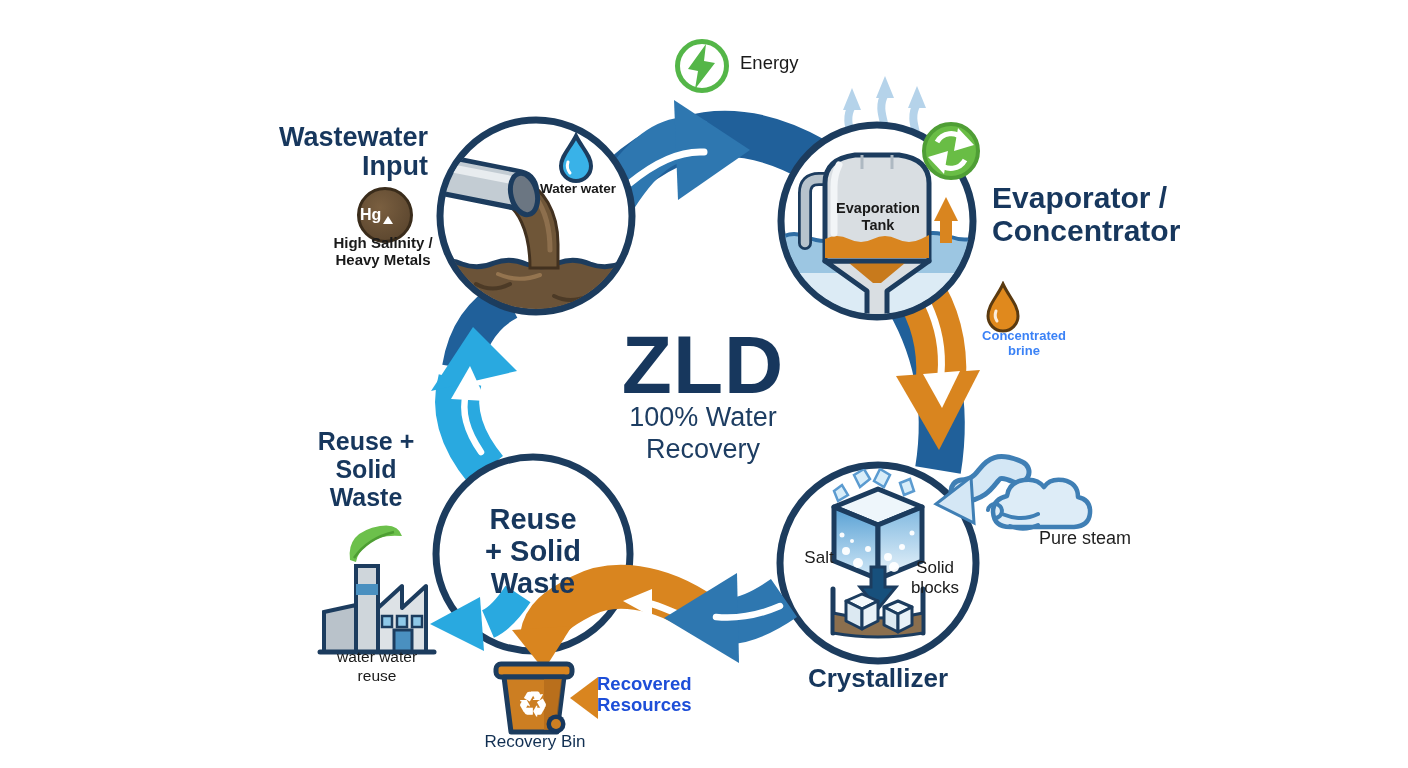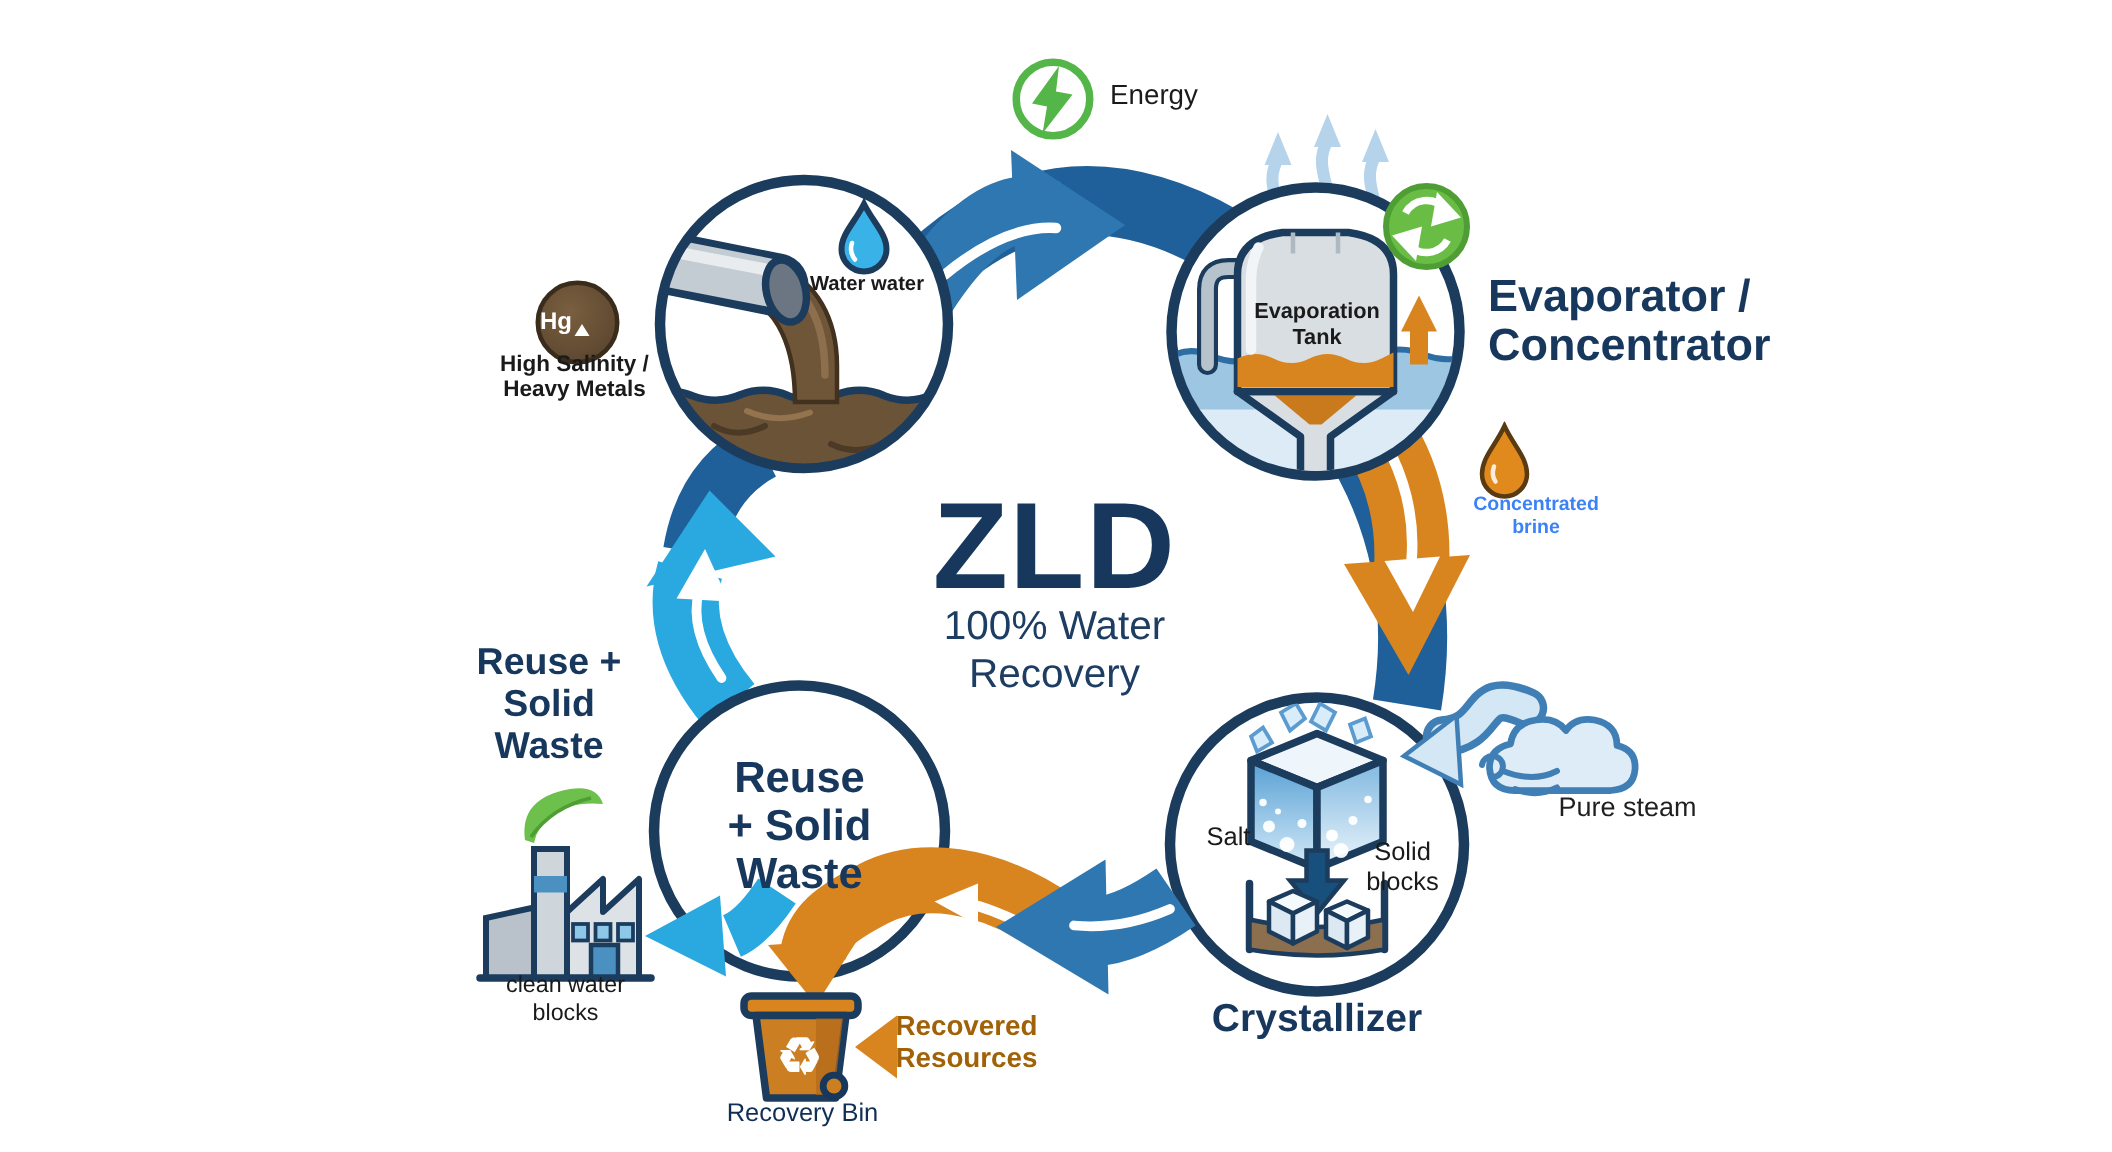--- a/index.html
+++ b/index.html
@@ -231,20 +231,21 @@
 
   <svg class="layer z4" style="left:482px;top:654px" width="100" height="86" viewBox="0 0 100 86">
     <rect x="14" y="10" width="76" height="13" rx="5" fill="#d9851f" stroke="#1c3c5e" stroke-width="5"></rect>
     <path d="M 22 23 H 82 L 75 78 H 29 Z" fill="#cc7e22" stroke="#1c3c5e" stroke-width="5" stroke-linejoin="round"></path>
     <polygon points="62,25 80,25 74,76 62,76" fill="#b06a1a" opacity="0.7"></polygon>
     <text x="51" y="62" font-size="34" fill="#fff" text-anchor="middle" font-weight="bold">♻</text>
     <circle cx="74" cy="70" r="9.5" fill="#17375d"></circle>
     <circle cx="74" cy="70" r="5" fill="#cc7e22"></circle>
   </svg>
 
+  <div class="lbl navy-bold right" style="left:268px;top:123px;width:160px;font-size:27px;line-height:1.07">Wastewater Input</div>
 
   <div class="lbl dark center" style="left:320px;top:234px;width:126px;font-size:15px;font-weight:600;line-height:1.15">High Salinity / Heavy Metals</div>
 
   <div class="lbl dark" style="left:740px;top:52px;font-size:18.5px;font-weight:500">Energy</div>
 
   <div class="lbl dark center" style="left:536px;top:181px;width:84px;font-size:13.5px;font-weight:600">Water water</div>
 
   <div class="lbl dark center" style="left:830px;top:200px;width:96px;font-size:14.5px;font-weight:600;line-height:1.2">Evaporation Tank</div>
 
   <div class="lbl navy-bold" style="left:992px;top:181px;width:185px;font-size:30px;line-height:1.1">Evaporator / Concentrator</div>
@@ -260,19 +261,19 @@
   <div class="lbl dark center" style="left:902px;top:558px;width:66px;font-size:17px;font-weight:500;line-height:1.2">Solid blocks</div>
 
   <div class="lbl center" style="left:1025px;top:528px;width:120px;font-size:18px;font-weight:500;color:#1f1f1f">Pure steam</div>
 
   <div class="lbl navy-bold center" style="left:798px;top:663px;width:160px;font-size:26px">Crystallizer</div>
 
   <div class="lbl navy-bold center" style="left:310px;top:427px;width:112px;font-size:25px;line-height:1.12">Reuse + Solid Waste</div>
 
   <div class="lbl navy-bold center" style="left:479px;top:504px;width:108px;font-size:29px;line-height:1.1">Reuse + Solid Waste</div>
 
-  <div class="lbl dark center" style="left:322px;top:648px;width:110px;font-size:15.5px;font-weight:500;line-height:1.2">clean water blocks</div>
+  <div class="lbl dark center" style="left:322px;top:648px;width:110px;font-size:15.5px;font-weight:500;line-height:1.2">water water reuse</div>
 
   <div class="lbl center" style="left:455px;top:732px;width:160px;font-size:17px;font-weight:500;color:#112f52">Recovery Bin</div>
 
-  <div class="lbl" style="left:597px;top:673px;width:130px;font-size:18.5px;font-weight:700;color:#a16207;line-height:1.15">Recovered Resources</div>
+  <div class="lbl" style="left:597px;top:673px;width:130px;font-size:18.5px;font-weight:700;color:#1d4ed8;line-height:1.15">Recovered Resources</div>
 
 </div>
 
 </body></html>

